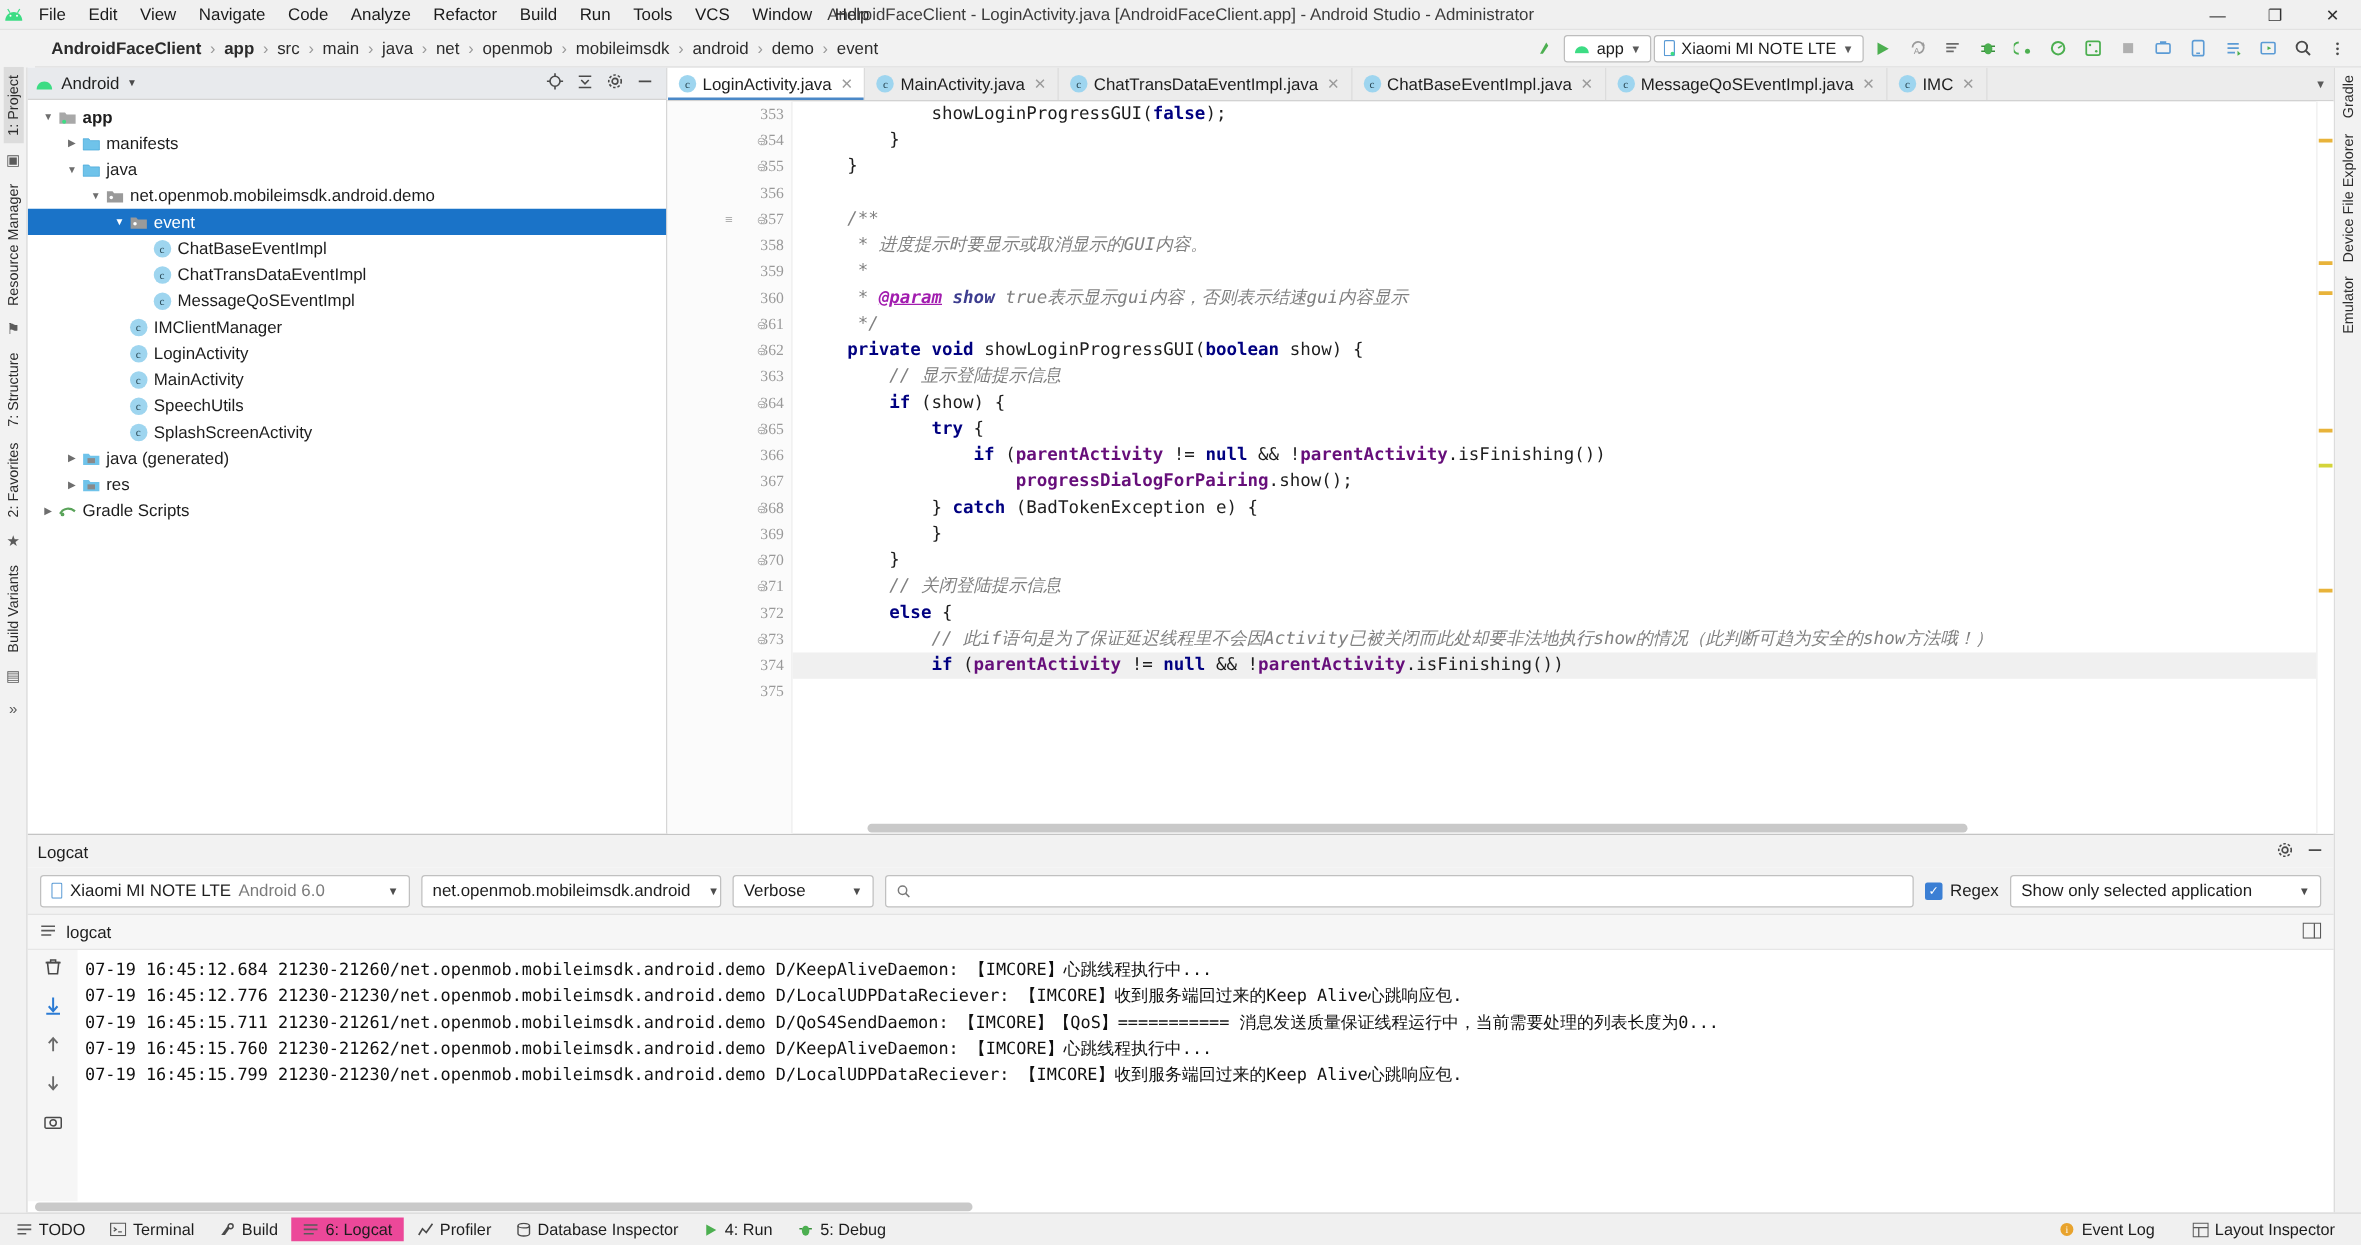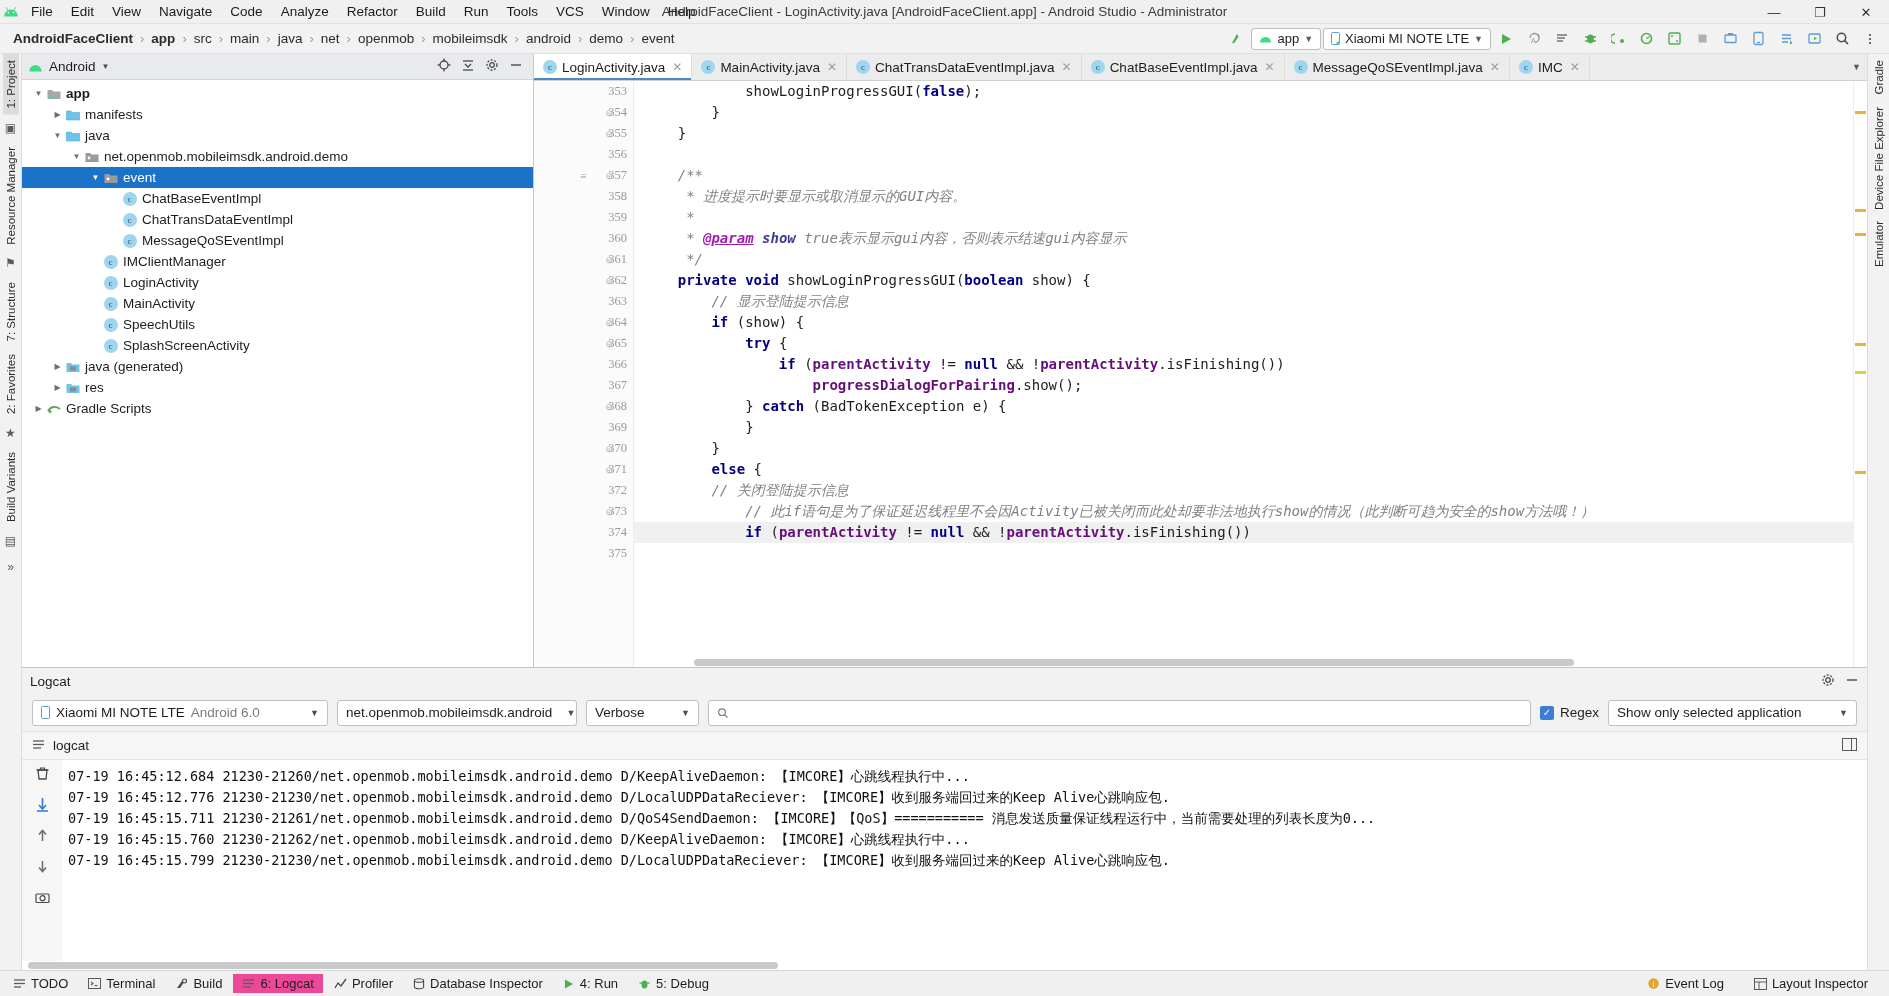--- a/index.html
+++ b/index.html
@@ -27,21 +27,21 @@
   .win-title {
     position: absolute; left: 0; right: 0; text-align: center;
     font-size: 13.5px; color: #3b3b3b; pointer-events: none;
   }
   .win-ctl { position: absolute; right: 0; top: 0; height: 24px; display: flex; align-items: center; }
   .win-ctl .b { width: 46px; height: 24px; display: flex; align-items: center; justify-content: center; font-size: 13px; color: #333; }
 
   
   .navbar {
     height: 30px; background: #f2f2f2; display: flex; align-items: center;
-    border-bottom: 1px solid #e0e0e0; padding-left: 10px; flex: none; position: relative;
+    border-bottom: 1px solid #e0e0e0; padding-left: 10px; flex: none; position: relative; margin-left: 28px;
   }
   .crumbs { display: flex; align-items: center; gap: 0; }
   .crumbs .c { font-size: 13.5px; color: #2b2b2b; padding: 0 3px; }
   .crumbs .c.bold { font-weight: bold; }
   .crumbs .sep { color: #9a9a9a; font-size: 13px; padding: 0 4px; }
   .tb-right { margin-left: auto; display: flex; align-items: center; gap: 2px; padding-right: 6px; }
   .combo {
     height: 22px; border: 1px solid #bdbdbd; background: #fff; border-radius: 3px;
     display: flex; align-items: center; gap: 5px; padding: 0 7px; font-size: 13px; color: #1d1d1d;
   }
@@ -678,22 +678,22 @@
                 <div class="cl">     <span class="cm">*/</span></div>
                 <div class="cl">    <span class="kw">private void</span> showLoginProgressGUI(<span class="kw">boolean</span> show) {</div>
                 <div class="cl">        <span class="cm">// 显示登陆提示信息</span></div>
                 <div class="cl">        <span class="kw">if</span> (show) {</div>
                 <div class="cl">            <span class="kw">try</span> {</div>
                 <div class="cl">                <span class="kw">if</span> (<span class="fld">parentActivity</span> != <span class="kw">null</span> &amp;&amp; !<span class="fld">parentActivity</span>.isFinishing())</div>
                 <div class="cl">                    <span class="fld">progressDialogForPairing</span>.show();</div>
                 <div class="cl">            } <span class="kw">catch</span> (BadTokenException e) {</div>
                 <div class="cl">            }</div>
                 <div class="cl">        }</div>
+                <div class="cl">        <span class="cm">// 关闭登陆提示信息</span></div>
                 <div class="cl">        <span class="kw">else</span> {</div>
-                <div class="cl">        <span class="cm">// 关闭登陆提示信息</span></div>
                 <div class="cl">            <span class="cm">// 此if语句是为了保证延迟线程里不会因Activity已被关闭而此处却要非法地执行show的情况（此判断可趋为安全的show方法哦！）</span></div>
                 <div class="cl hl">            <span class="kw">if</span> (<span class="fld">parentActivity</span> != <span class="kw">null</span> &amp;&amp; !<span class="fld">parentActivity</span>.isFinishing())</div>
               </div>
             <div class="marker-bar" id="markerbar">
                 <div class="mk" style="top: 30px; background: rgb(232, 179, 58);"></div>
                 <div class="mk" style="top: 128px; background: rgb(232, 179, 58);"></div>
                 <div class="mk" style="top: 152px; background: rgb(232, 179, 58);"></div>
                 <div class="mk" style="top: 262px; background: rgb(232, 179, 58);"></div>
                 <div class="mk" style="top: 290px; background: rgb(212, 212, 58);"></div>
                 <div class="mk" style="top: 390px; background: rgb(232, 179, 58);"></div>

